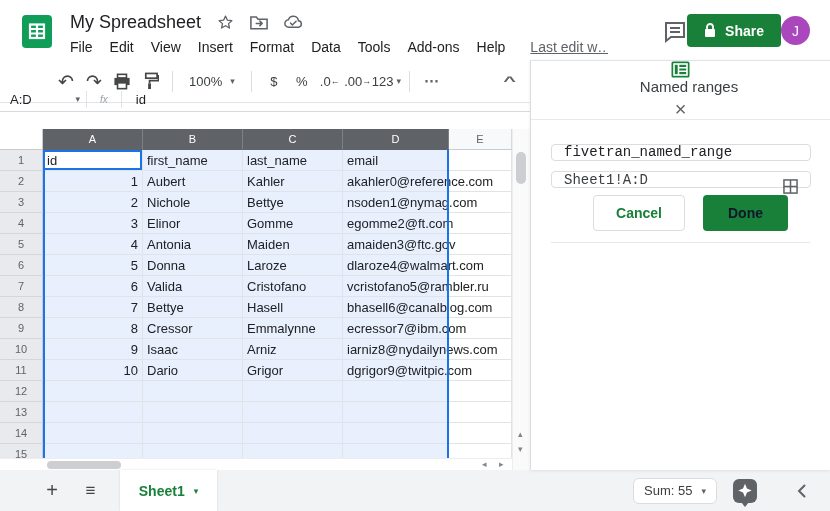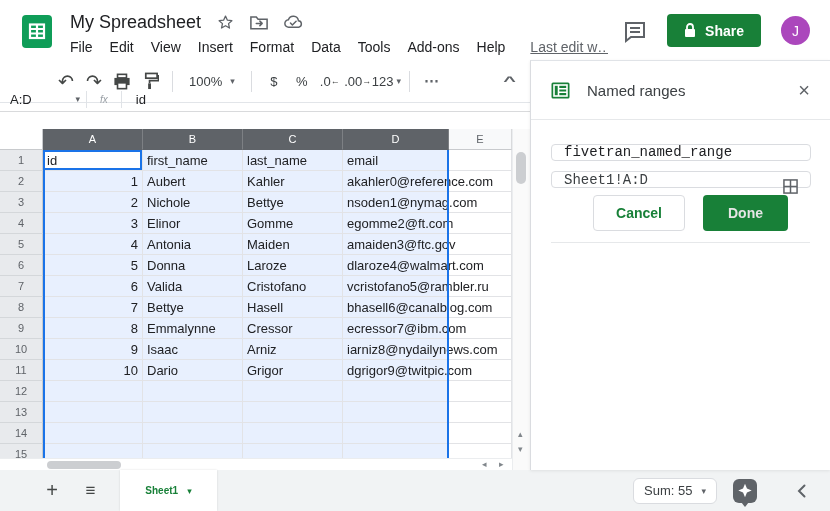--- a/index.html
+++ b/index.html
@@ -11,21 +11,21 @@
   
   .topbar { position: absolute; left:0; top:0; width:830px; height:60px; display:flex; align-items:flex-start; }
   .logo { margin:15px 0 0 22px; flex:0 0 auto; cursor:pointer; }
   .tb-main { margin-left:18px; padding-top:9px; flex:1 1 auto; min-width:0; }
   .title-row { display:flex; align-items:center; gap:16px; height:26px; }
   .doc-title { font-size:18px; color:#202124; white-space:nowrap; }
   .title-icon { display:flex; align-items:center; cursor:pointer; }
   .menu-row { display:flex; align-items:center; gap:17px; height:24px; font-size:14px; color:#202124; }
   .menu-item { cursor:pointer; white-space:nowrap; }
   .last-edit { color:#5f6368; text-decoration:underline; margin-left:8px; white-space:nowrap; overflow:hidden; max-width:78px; }
-  .tb-right { display:flex; align-items:center; gap:20px; padding:14px 20px 0 0; }
+  .tb-right { display:flex; align-items:center; padding:14px 20px 0 0; }
   .comment-btn { cursor:pointer; display:flex; margin-top:4px; }
   .share-btn { display:flex; align-items:center; gap:9px; background:#188038; color:#fff; border:none;
     border-radius:4px; height:33px; padding:0 17px; font-size:14px; font-weight:bold; font-family:inherit; cursor:pointer; }
   .avatar { width:29px; height:29px; border-radius:50%; background:#ab47bc; color:#fff; font-size:14px;
     display:flex; align-items:center; justify-content:center; cursor:pointer; }
   
   .toolbar { position:absolute; left:0; top:60px; width:530px; height:43px; border-bottom:1px solid #e2e5e9;
     display:flex; align-items:center; padding-left:52px; color:#444746; }
   .tbtn { display:flex; align-items:center; justify-content:center; min-width:28px; height:28px;
     cursor:pointer; color:#444746; font-size:16px; border-radius:3px; }
@@ -67,43 +67,43 @@
   .vscroll { position:absolute; left:512px; top:129px; width:18px; height:341px; background:#fafafa; border-left:1px solid #ebedef; }
   .vthumb { position:absolute; left:3px; top:23px; width:10px; height:32px; border-radius:5px; background:#ccced1; cursor:pointer; }
   .sb-arrow { position:absolute; font-size:9px; color:#80868b; cursor:pointer; line-height:9px; }
   .v-up { left:5px; top:301px; } .v-down { left:5px; top:316px; }
   .hscroll { position:absolute; left:0; top:458px; width:512px; height:12px; background:#fff; border-top:1px solid #ebedef; }
   .hthumb { position:absolute; left:47px; top:2px; width:74px; height:8px; border-radius:4px; background:#ccced1; cursor:pointer; }
   .h-left { left:482px; top:1px; } .h-right { left:499px; top:1px; }
   
   .panel { position:absolute; left:530px; top:60px; width:300px; height:410px; background:#fff; z-index:5;
     border-left:1px solid #dadce0; border-top:1px solid #e0e3e7; box-shadow:0 1px 3px rgba(0,0,0,.08); }
-  .panel-header { height:59px; display:flex; align-items:center; padding:0 20px; border-bottom:1px solid #e6e8ea; }
+  .panel-header { height:59px; display:flex; align-items:center; padding:0 20px; border-bottom:1px solid #e6e8ea;flex-direction:column; }
   .panel-title { flex:1; margin-left:17px; font-size:15px; color:#3c4043; }
   .panel-close { font-size:20px; color:#5f6368; cursor:pointer; line-height:20px; }
   .panel-body { padding:22px 20px 0 20px; }
   .p-input { width:260px; height:17px; border:1px solid #dadce0; border-radius:4px; font-family:Liberation Mono, monospace;
     font-size:14px; color:#202124; padding:0 12px; outline:none; background:#fff; }
   .range-wrap { position:relative; margin-top:9px; }
   .range-wrap .p-input { color:#3c4043; padding-right:38px; }
   .range-grid-btn { position:absolute; right:12px; top:9px; cursor:pointer; display:flex; }
   .panel-actions { display:flex; justify-content:flex-end; align-items:center; gap:18px; padding:7px 22px 0 0; }
   .btn { height:36px; border-radius:4px; font-family:inherit; font-size:14px; font-weight:bold; cursor:pointer;text-align:center; }
   .btn-cancel { background:#fff; border:1px solid #dadce0; color:#188038; padding:0 22px; }
-  .btn-done { background:#188038; border:none; color:#e5e5e5; padding:0 25px; }
+  .btn-done { background:#188038; border:none; color:#0f172a; padding:0 25px; }
   .panel-divider { margin-top:11px; border-top:1px solid #e6e8ea; }
   
   .bottombar { position:absolute; left:0; top:470px; width:830px; height:41px; background:#f1f3f4;
     display:flex; align-items:center; }
   .bb-icon { color:#444746; cursor:pointer; display:flex; align-items:center; justify-content:center; }
   .add-sheet { font-size:20px; margin-left:40px; width:24px; }
   .all-sheets { font-size:17px; margin-left:14px; width:24px; letter-spacing:-1px; }
   .sheet-tab { align-self:stretch; margin-left:18px; width:97px; background:#fff; display:flex; align-items:center;
     justify-content:center; gap:9px; cursor:pointer; box-shadow:0 0 2px rgba(0,0,0,.12); }
-  .sheet-tab-label { color:#188038; font-size:10px; font-weight:bold; }
+  .sheet-tab-label { color:#188038; font-size:14px; font-weight:bold; }
   .sheet-tab .caret { color:#188038; }
   .bb-spacer { flex:1; }
   .sum-pill { height:26px; background:#fff; border:1px solid #dadce0; border-radius:6px; display:flex;
     align-items:center; gap:9px; padding:0 10px; font-size:13px; color:#3c4043; cursor:pointer; }
   .explore-btn { position:relative; width:24px; height:24px; margin-left:16px; background:#5f6368; border-radius:6px;
     display:flex; align-items:center; justify-content:center; cursor:pointer; }
   .explore-btn::after { content:""; position:absolute; left:8px; bottom:-4px; border-left:4px solid transparent;
     border-right:4px solid transparent; border-top:5px solid #5f6368; }
   .collapse-chevron { margin:0 24px 0 40px; cursor:pointer; display:flex; }
 </style>
@@ -310,22 +310,22 @@
         <div class="gcell sel w-b">Bettye</div>
         <div class="gcell sel w-c">Hasell</div>
         <div class="gcell sel w-d">
           <span class="ovtext">bhasell6@canalblog.com</span>
         </div>
         <div class="gcell w-e"></div>
       </div>
       <div class="grow">
         <div class="growhdr">9</div>
         <div class="gcell sel w-a num">8</div>
+        <div class="gcell sel w-c">Cressor</div>
         <div class="gcell sel w-b">Emmalynne</div>
-        <div class="gcell sel w-c">Cressor</div>
         <div class="gcell sel w-d">
           <span class="ovtext">ecressor7@ibm.com</span>
         </div>
         <div class="gcell w-e"></div>
       </div>
       <div class="grow">
         <div class="growhdr">10</div>
         <div class="gcell sel w-a num">9</div>
         <div class="gcell sel w-b">Isaac</div>
         <div class="gcell sel w-c">Arniz</div>

